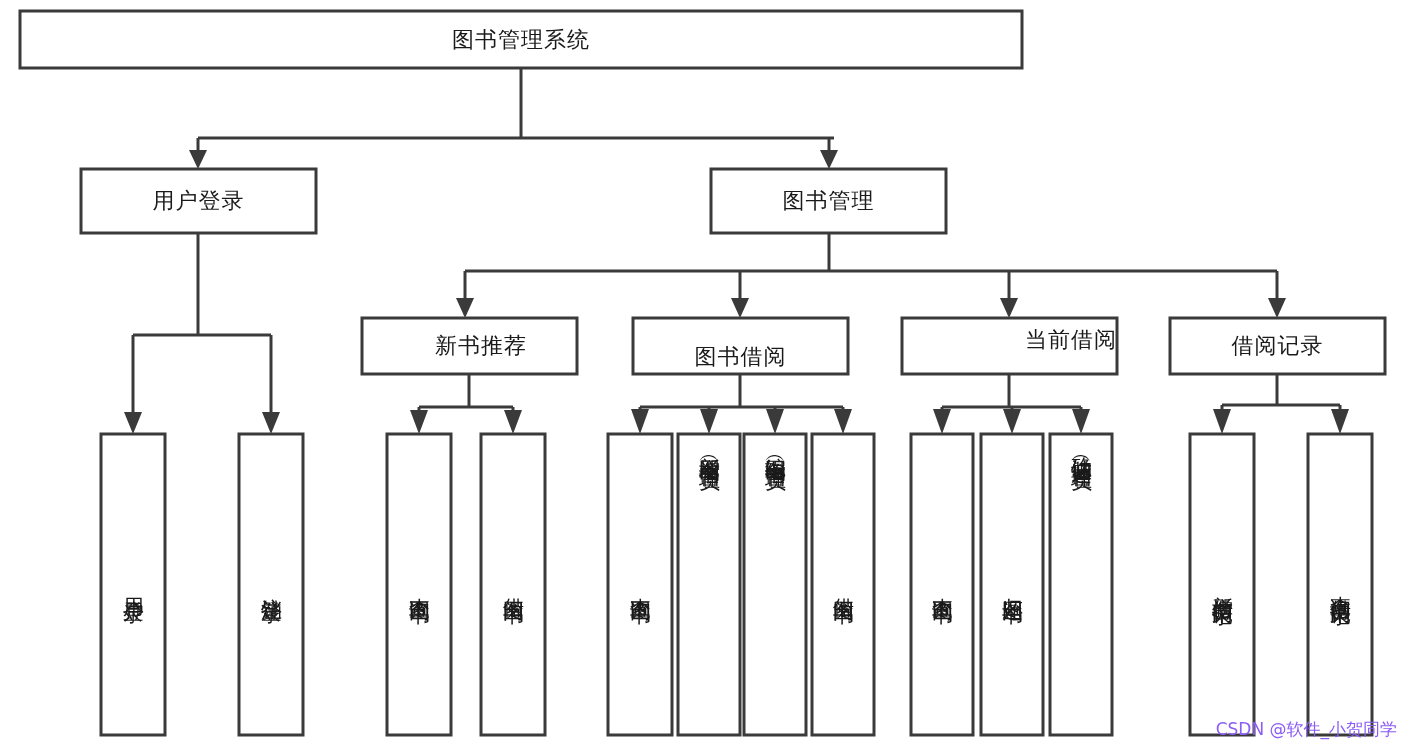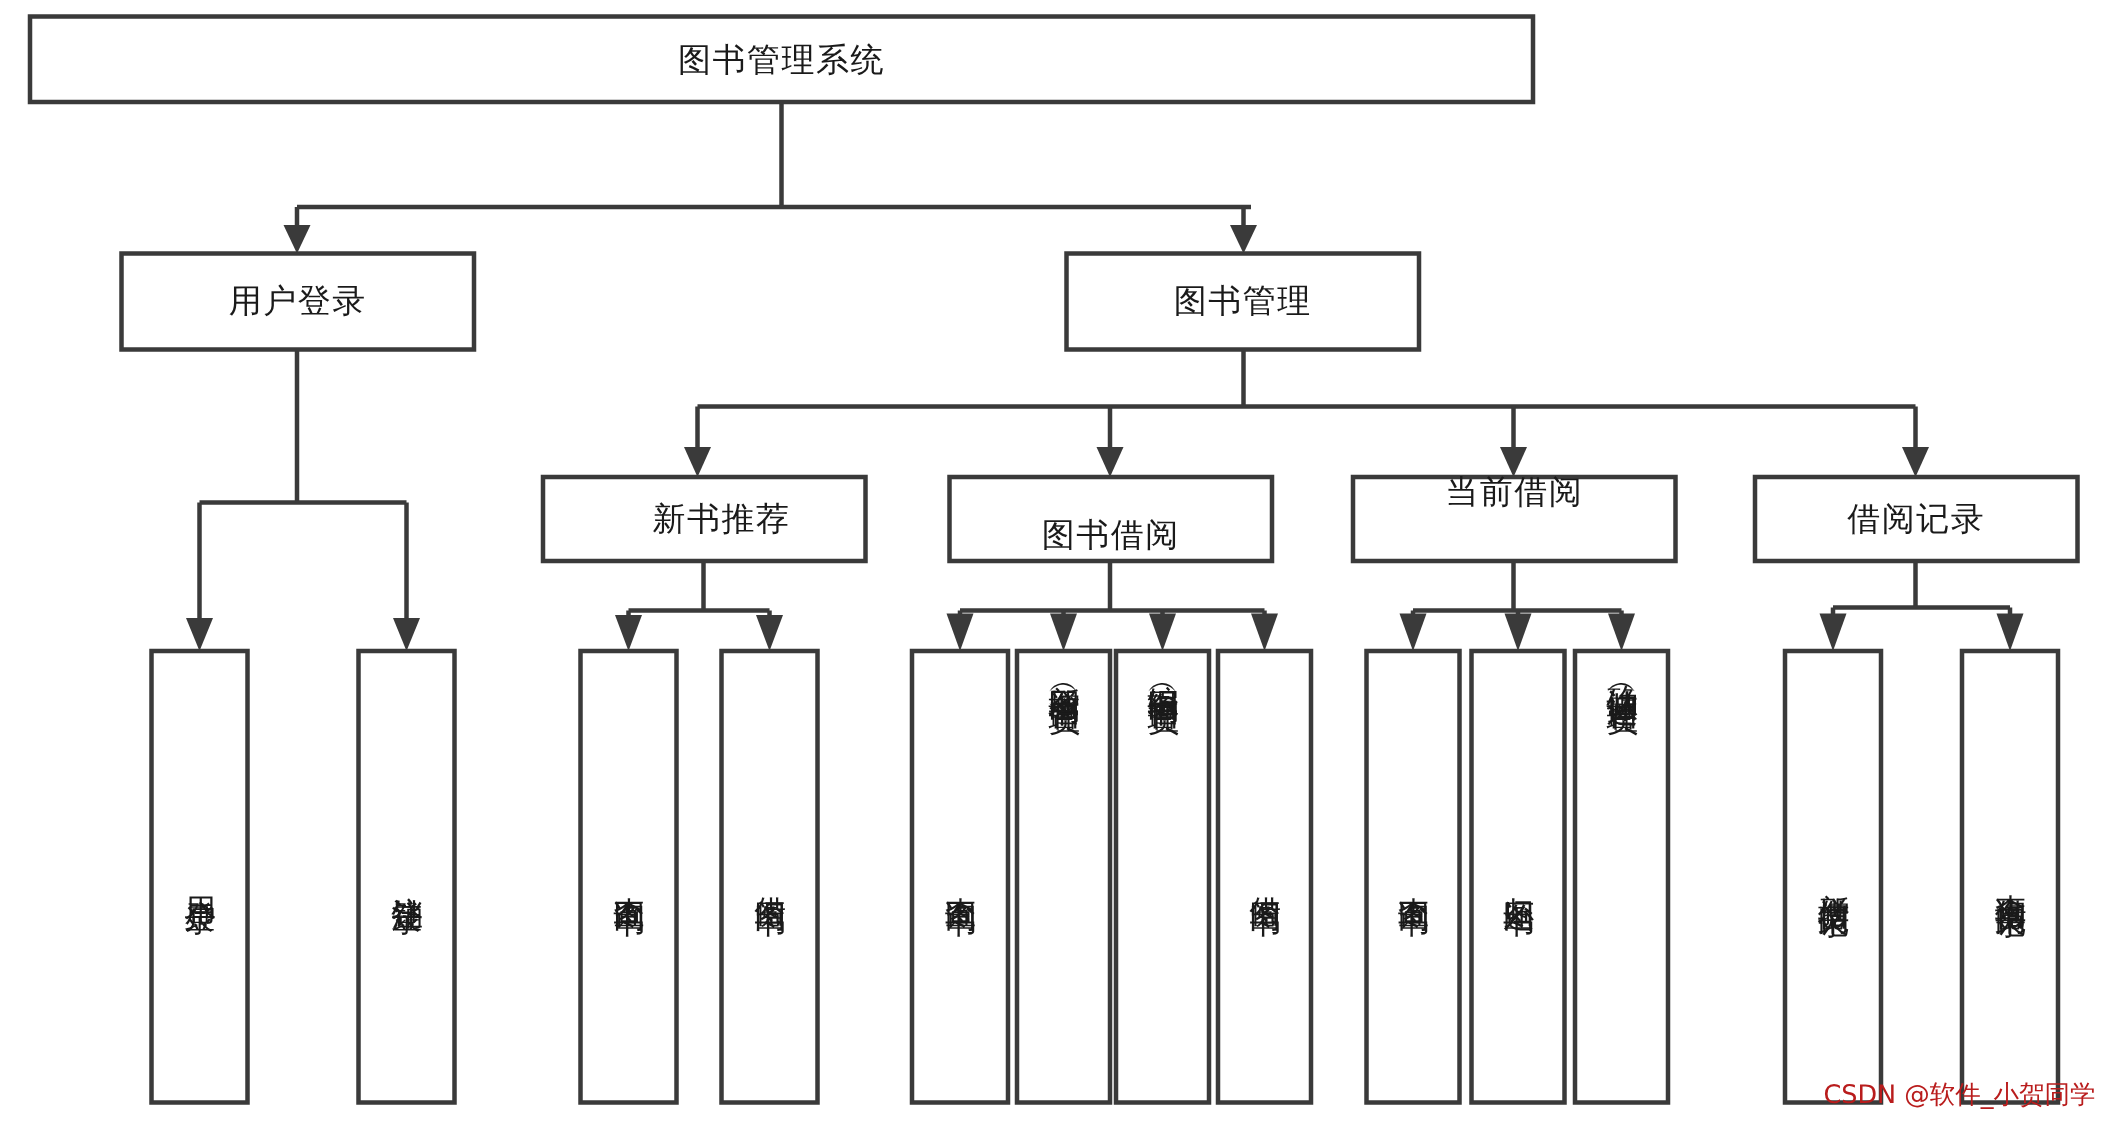--- a/index.html
+++ b/index.html
@@ -75,21 +75,21 @@
     color: #1a1a1a;
     white-space: nowrap;
     letter-spacing: 1px;
   }
   .watermark {
     position: absolute;
     right: 8px;
     bottom: 6px;
     font-family: "DejaVu Sans", "Liberation Sans", sans-serif;
     font-size: 17px;
-    color: #b91c1c;
+    color: #8b5cf6;
     white-space: nowrap;
     pointer-events: none;
   }
 </style>
 </head>
 <body>
 
 <div id="diagram-root">
 
   <svg id="diagram-svg" viewBox="0 0 1405 747" xmlns="http://www.w3.org/2000/svg">
@@ -203,21 +203,21 @@
   </div>
 
   <div class="horiz-label-wrap" style="left:362px; top:318px; width:238px; height:56px;">
     <span class="horiz-label">新书推荐</span>
   </div>
 
   <div class="horiz-label-wrap" style="left:633px; top:318px; width:215px; height:56px;margin-top:11px;">
     <span class="horiz-label">图书借阅</span>
   </div>
 
-  <div class="horiz-label-wrap" style="left:902px; top:306px; width:215px; height:44px;">
+  <div class="horiz-label-wrap" style="left:902px; top:318px; width:215px; height:44px;justify-content:flex-end;">
     <span class="horiz-label">当前借阅</span>
   </div>
 
   <div class="horiz-label-wrap" style="left:1170px; top:318px; width:215px; height:56px;">
     <span class="horiz-label">借阅记录</span>
   </div>
 
   <div class="vert-label-wrap" style="left:101px; top:434px; width:64px; height:301px;">
     <span class="vert-label">用户登录</span>
   </div>

